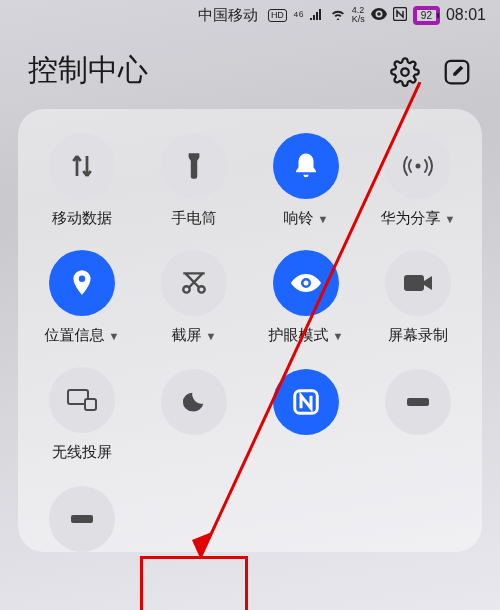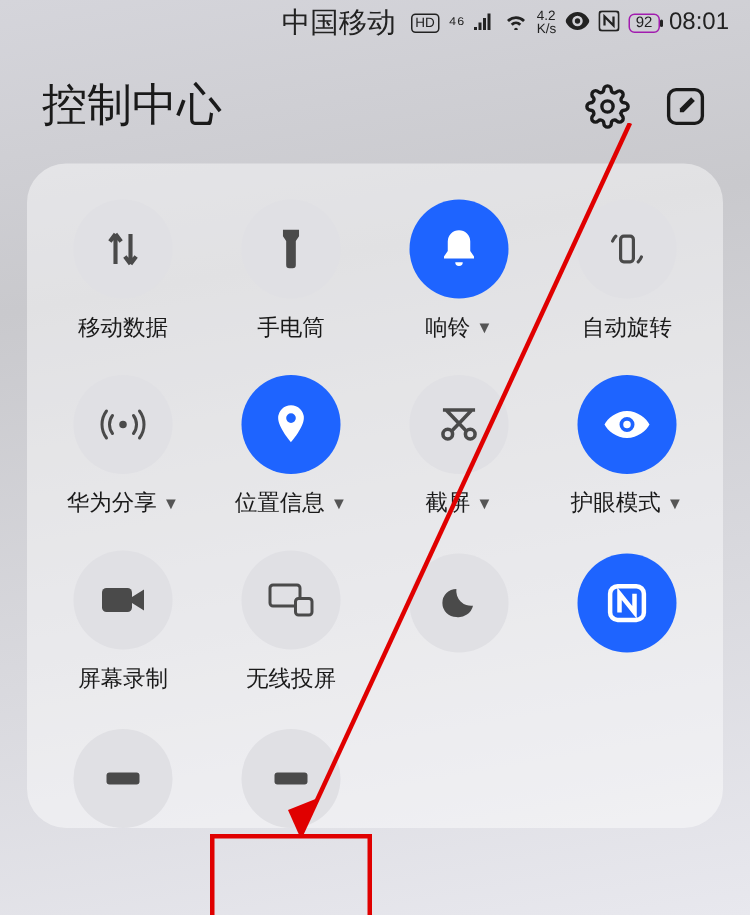--- a/index.html
+++ b/index.html
@@ -14,28 +14,28 @@
   .statusbar {
     height: 30px;
     display: flex;
     justify-content: flex-end;
     align-items: center;
     gap: 6px;
     padding: 0 14px;
     color: #222;
     font-size: 13px;
   }
-  .statusbar .carrier { margin-right: 4px; font-size: 19px; margin-left: 20px; }
+  .statusbar .carrier { margin-right: 4px; font-size: 15px; margin-left: 20px; }
   .statusbar .badge {
     font-size: 9px; border: 1px solid #222; border-radius: 3px;
     padding: 0 2px; line-height: 11px;
   }
   .statusbar .net { font-size: 9px; line-height: 9px; }
   .statusbar .batt {
-    border: 1px solid #a21caf; border-radius: 4px;
+    border: 4px solid #a21caf; border-radius: 4px;
     padding: 0 4px; font-size: 10px; position: relative;
   }
   .statusbar .batt::after {
     content: ""; position: absolute; right: -3px; top: 3px;
     width: 2px; height: 5px; background: #222; border-radius: 1px;
   }
   .header {
     display: flex; align-items: flex-end; justify-content: space-between;
     padding: 20px 28px 18px 28px;
   }
@@ -164,31 +164,20 @@
         <svg width="30" height="30" viewBox="0 0 24 24" fill="currentColor">
             <path d="M12 2a6 6 0 00-6 6v5l-2 3v1h16v-1l-2-3V8a6 6 0 00-6-6zm-2 17a2 2 0 004 0h-4z"></path>
           </svg>
       </div>
       <div class="lbl">
           <span>响铃</span>
           <span class="chev">▼</span>
         </div>
     </div>
 
-    <div class="tile">
-      <div class="circ">
-        <svg width="32" height="30" viewBox="0 0 30 24" fill="none" stroke="currentColor" stroke-width="2">
-            <rect x="11" y="4" width="8" height="16" rx="2"></rect>
-            <path d="M6 7a9 9 0 012-3M24 17a9 9 0 01-2 3" stroke-linecap="round"></path>
-          </svg>
-      </div>
-      <div class="lbl">
-          <span>自动旋转</span>
-        </div>
-    </div>
 
     <div class="tile">
       <div class="circ">
         <svg width="34" height="26" viewBox="0 0 34 26" fill="none" stroke="currentColor" stroke-width="2">
             <circle cx="17" cy="13" r="2.5" fill="currentColor" stroke="none"></circle>
             <path d="M10 7a10 10 0 000 12M24 7a10 10 0 010 12M6 4a15 15 0 000 18M28 4a15 15 0 010 18" stroke-linecap="round"></path>
           </svg>
       </div>
       <div class="lbl">
           <span>华为分享</span>

